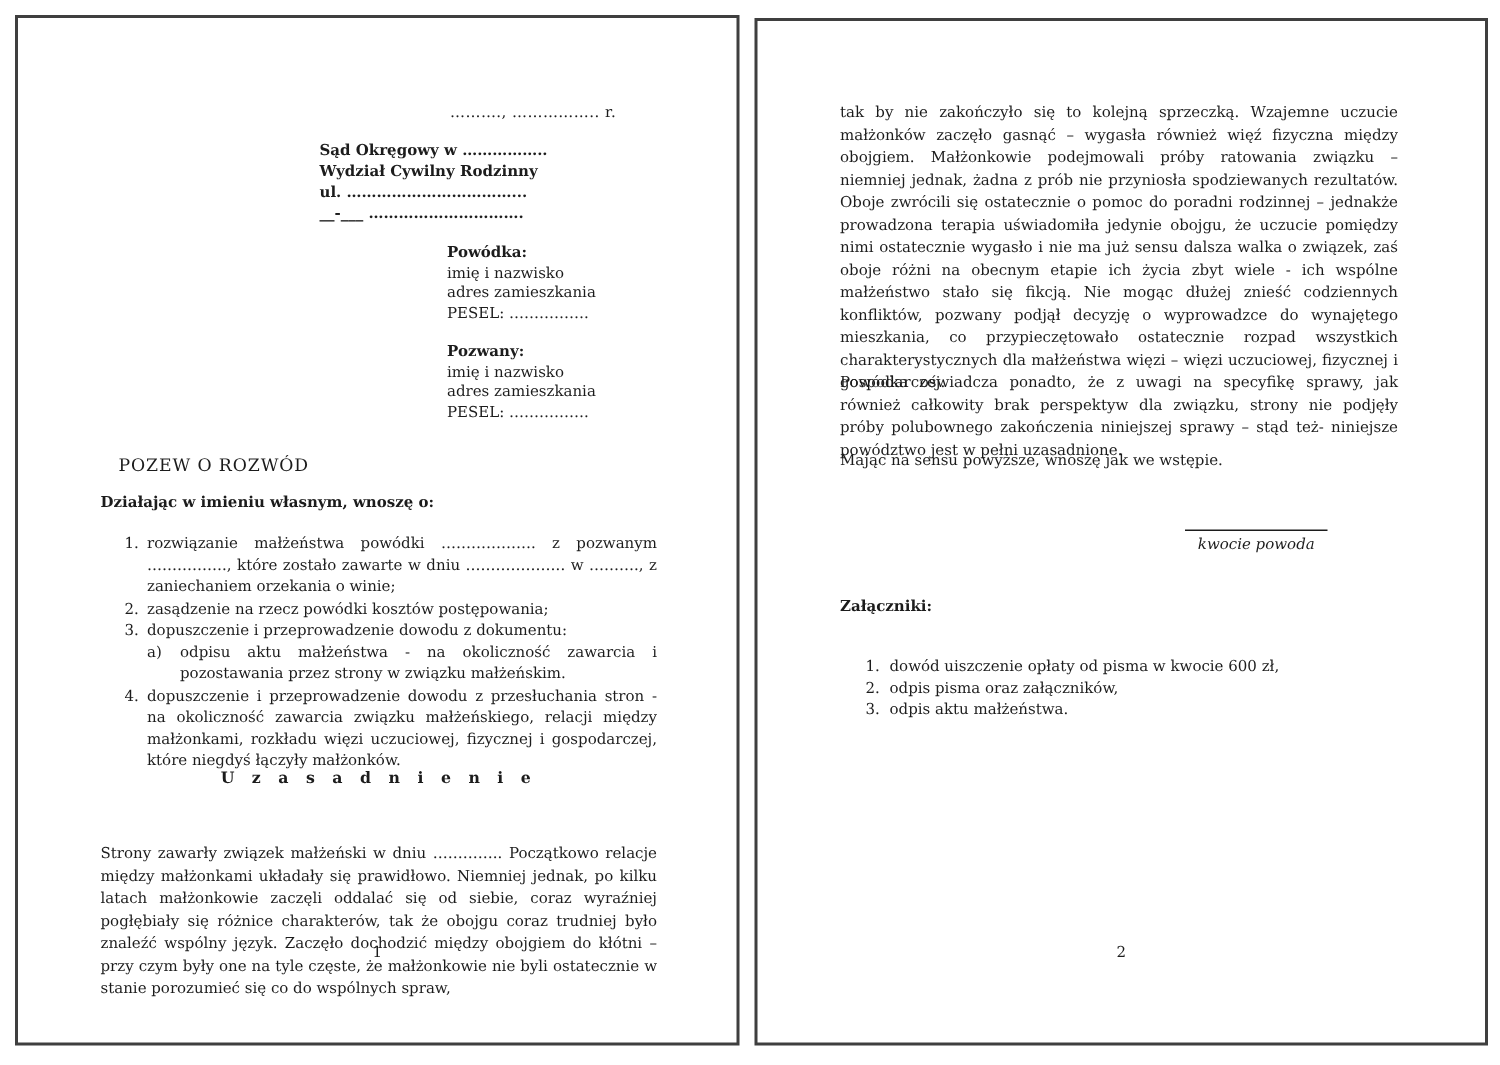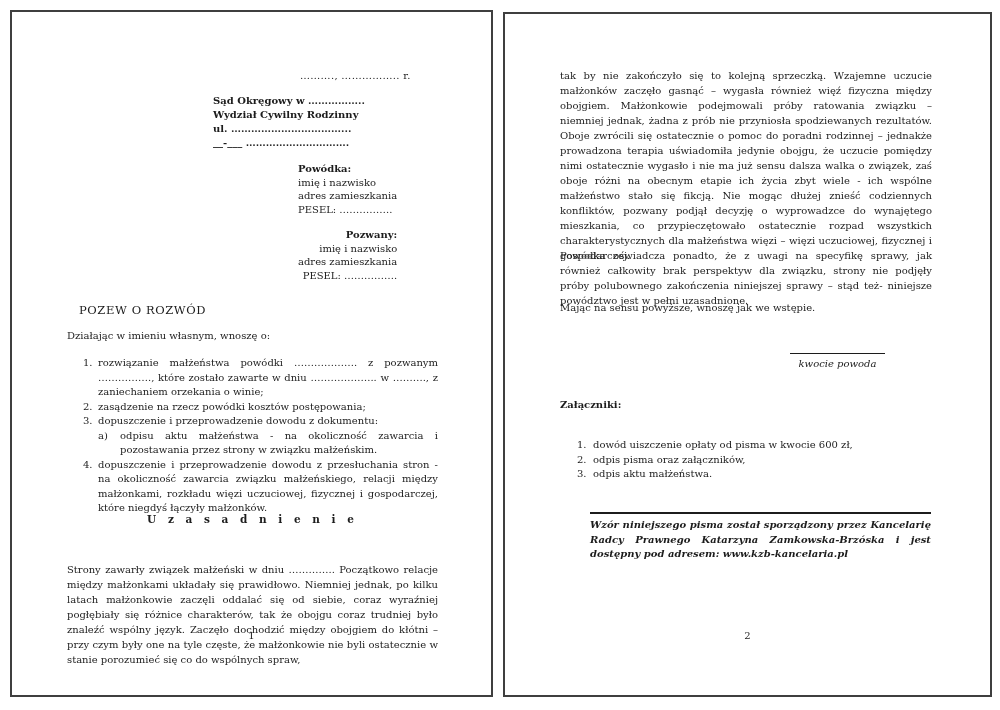--- a/index.html
+++ b/index.html
@@ -17,24 +17,24 @@
   }
   #page1 { left:10px; top:10px; width:483px; height:687px; }
   #page2 { left:503px; top:12px; width:489px; height:685px; }
 
   .abs { position:absolute; }
 
   
   .p1-date { top:58px; left:288px; letter-spacing:0.3px; }
   .p1-addressee { top:82px; left:201px; font-weight:bold; line-height:14px; }
   .p1-plaintiff { top:150px; left:286px; line-height:13.5px; }
-  .p1-defendant { top:216px; left:286px; line-height:13.5px;text-align:right; }
+  .p1-defendant { top:216px; left:286px; line-height:13.5px; }
   .party-label { font-weight:bold; }
   .p1-title { top:291px; left:67px; width:371px; text-align:left; font-weight:normal; font-size:11.5px; letter-spacing:0.6px; }
-  .p1-intro { top:318px; left:55px; width:371px; }
+  .p1-intro { top:318px; left:55px; width:371px;font-weight:bold; }
   .p1-claims { top:344px; left:55px; width:371px; }
   .claims { padding-left:16px; }
   .claim-item { display:flex; line-height:14.5px; }
   .claim-num { width:15px; flex-shrink:0; }
   .claim-text { flex:1; text-align:justify; }
   .claim-sub { margin-left:15px; }
   .claim-sub .claim-num { width:22px; }
   .p1-heading { top:501px; left:55px; width:371px; text-align:center; font-weight:bold; letter-spacing:4px; font-size:10.5px; }
   .p1-body { top:530px; left:55px; width:371px; text-align:justify; line-height:15px;margin-top:20px; }
   .pagenum { left:0; right:0; text-align:center; }
@@ -141,16 +141,15 @@
     <div class="attach-item">
       <span class="attach-num">2.</span>
       <div>odpis pisma oraz załączników,</div>
     </div>
     <div class="attach-item">
       <span class="attach-num">3.</span>
       <div>odpis aktu małżeństwa.</div>
     </div>
   </div>
 
-  <div class="abs p2-notice">Wzór niniejszego pisma został sporządzony przez Kancelarię Radcy Prawnego Katarzyna Zamkowska-Brzóska i jest dostępny pod adresem: www.kzb-kancelaria.pl</div>
 
   <div class="abs pagenum p2-pagenum">2</div>
 </div>
 
 </body></html>

